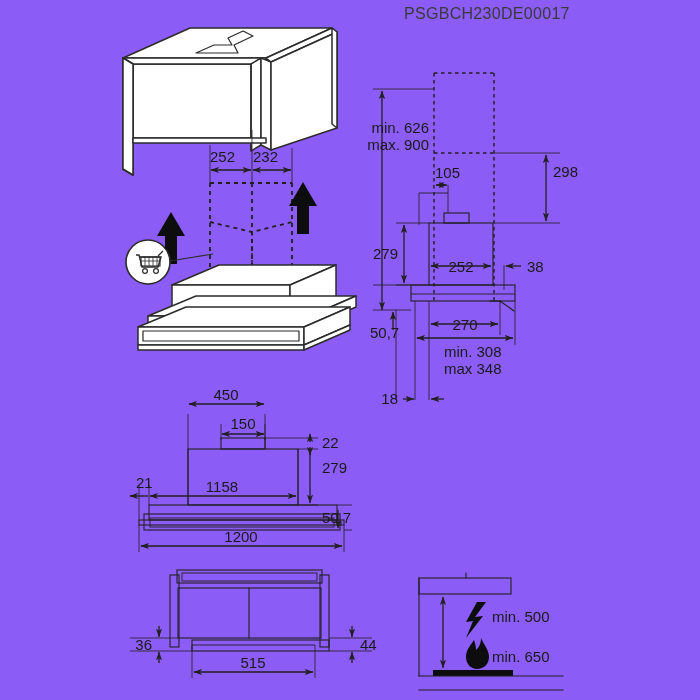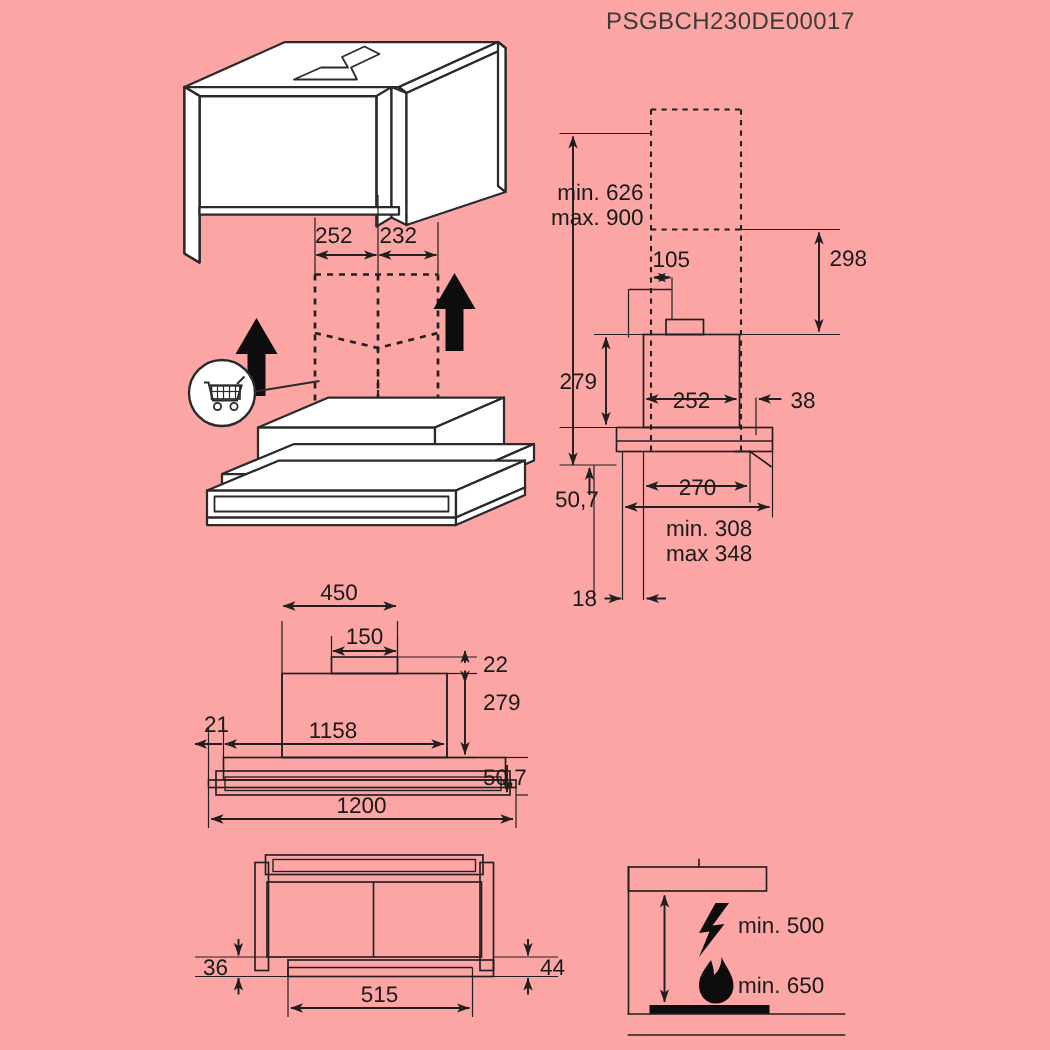--- a/index.html
+++ b/index.html
@@ -12,21 +12,21 @@
     width: 700px;
     height: 700px;
     font-family: "Liberation Sans", sans-serif;
     overflow: hidden;
     position: relative;
   }
   #sheet {
     position: relative;
     width: 700px;
     height: 700px;
-    background: #fca5a5;
+    background: #8b5cf6;
   }
   #drawing {
     position: absolute;
     left: 0;
     top: 0;
   }
   .dimtext {
     font-family: "Liberation Sans", sans-serif;
     font-size: 15px;
     fill: #1a1a1a;

